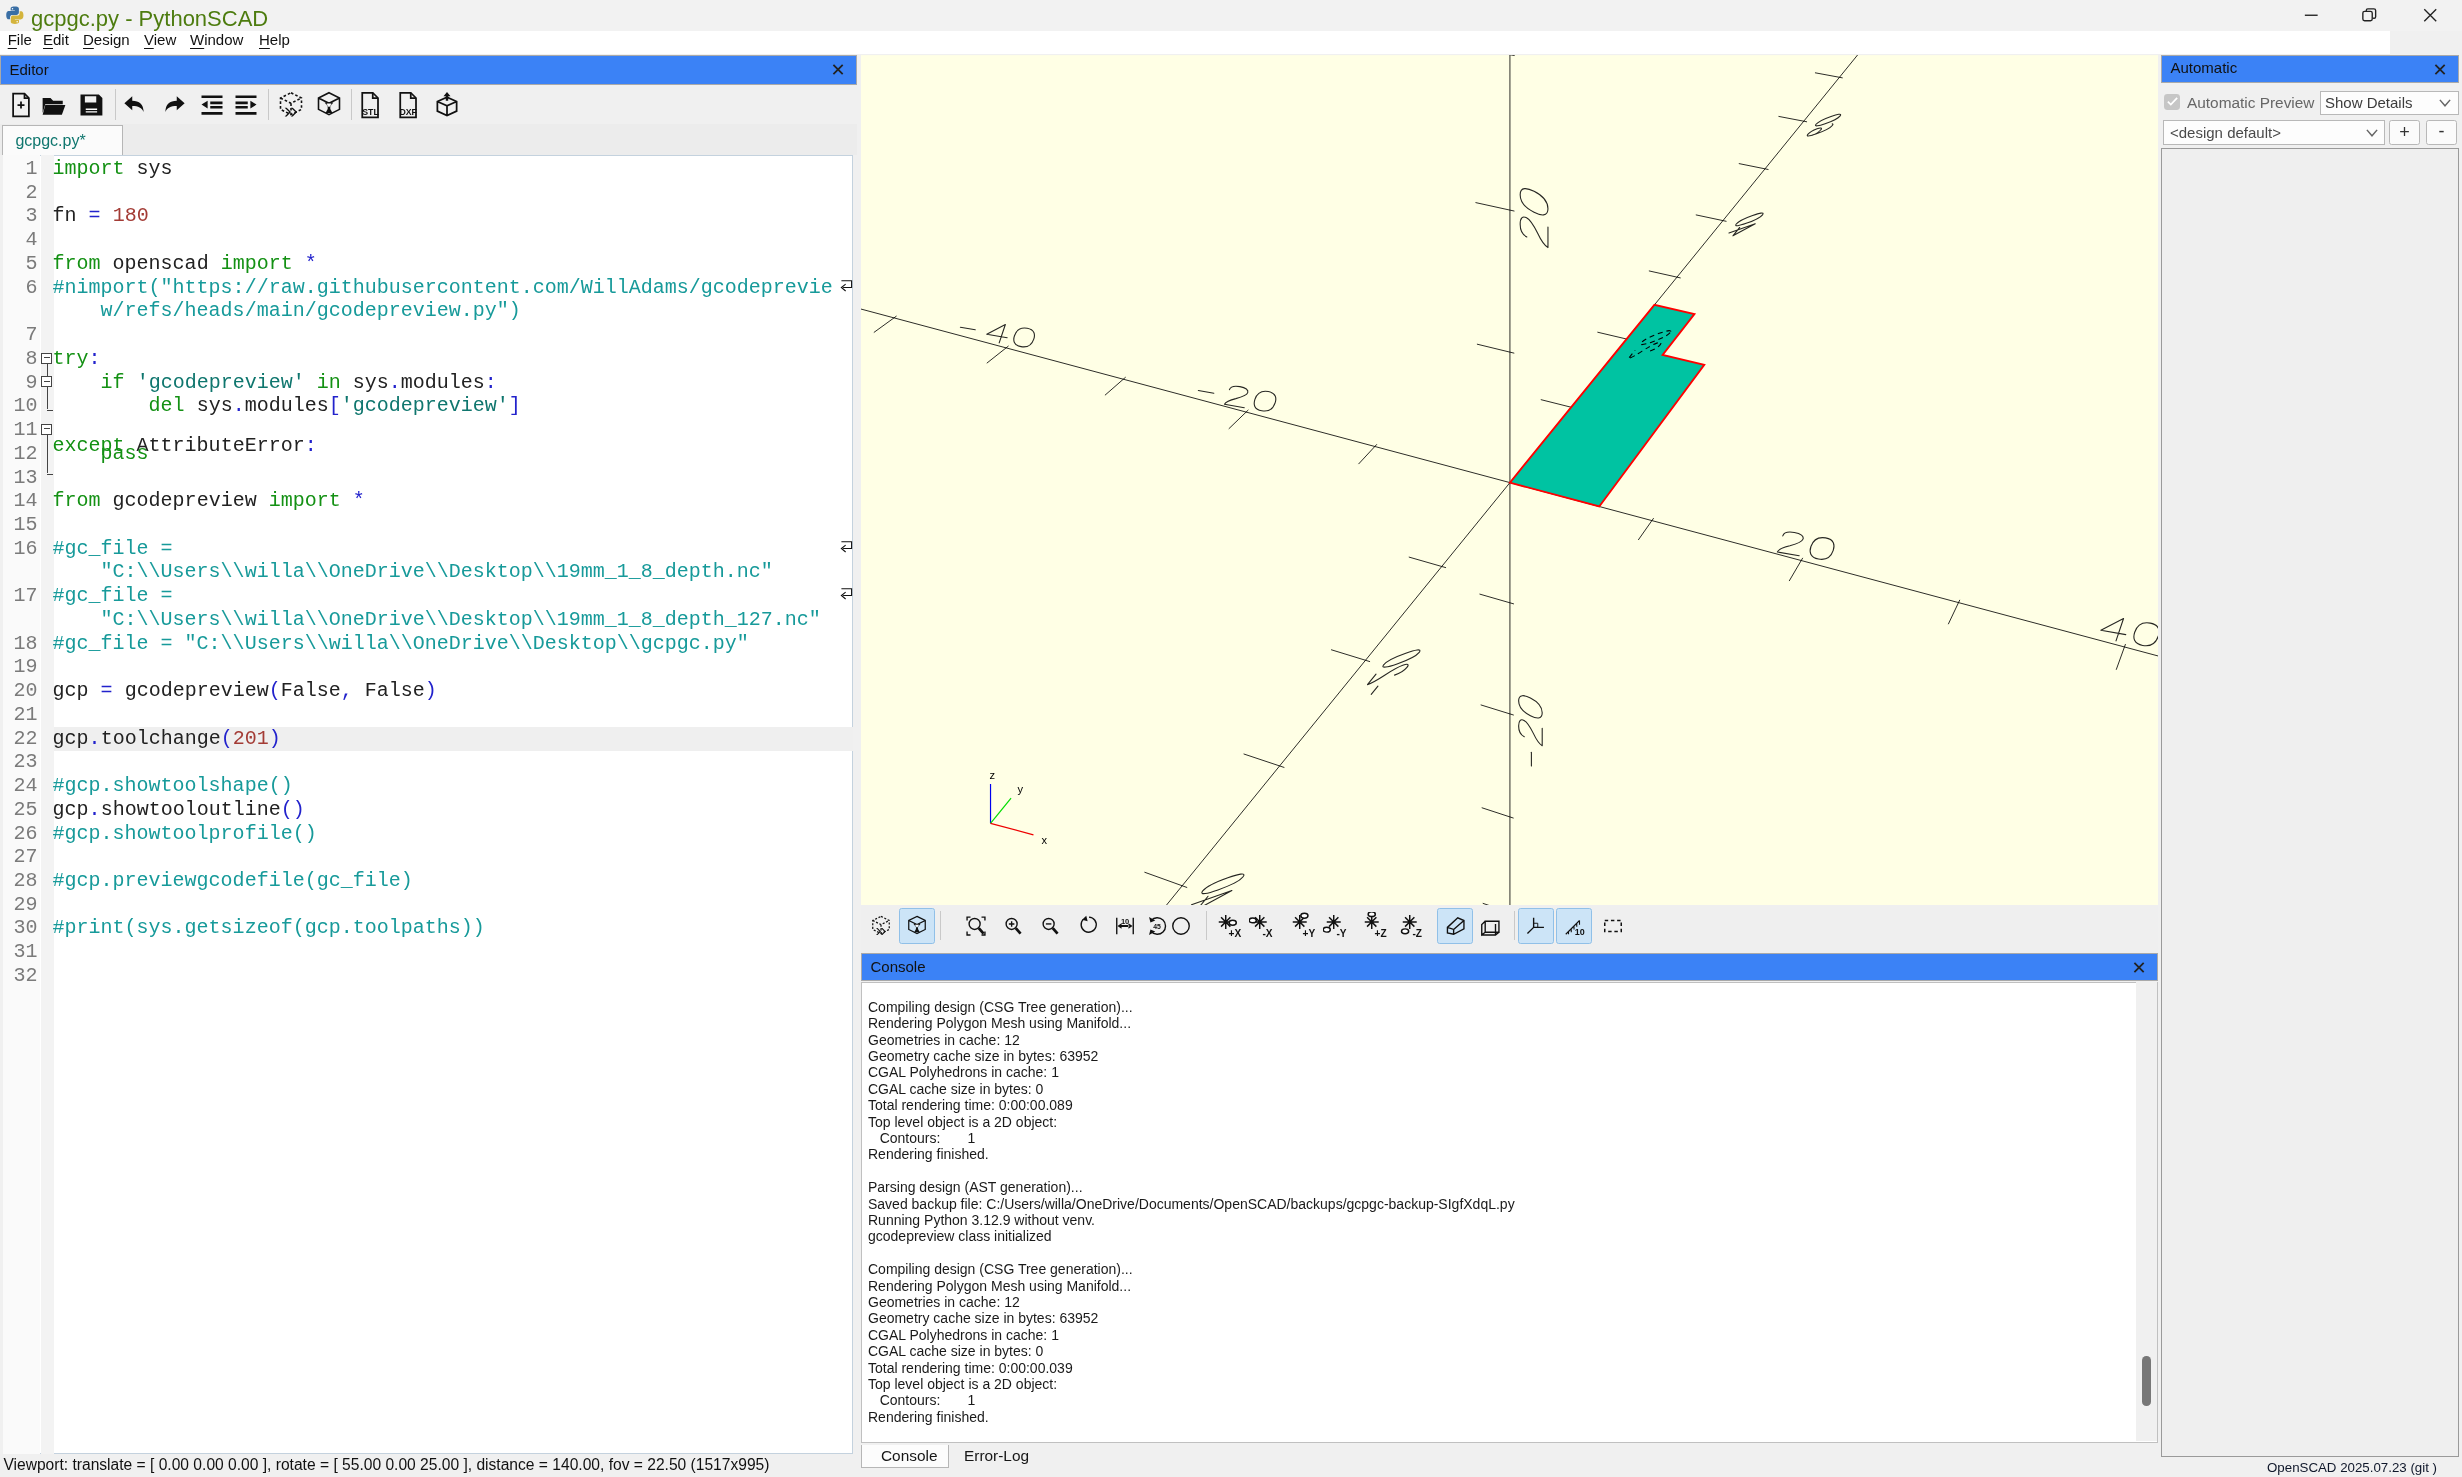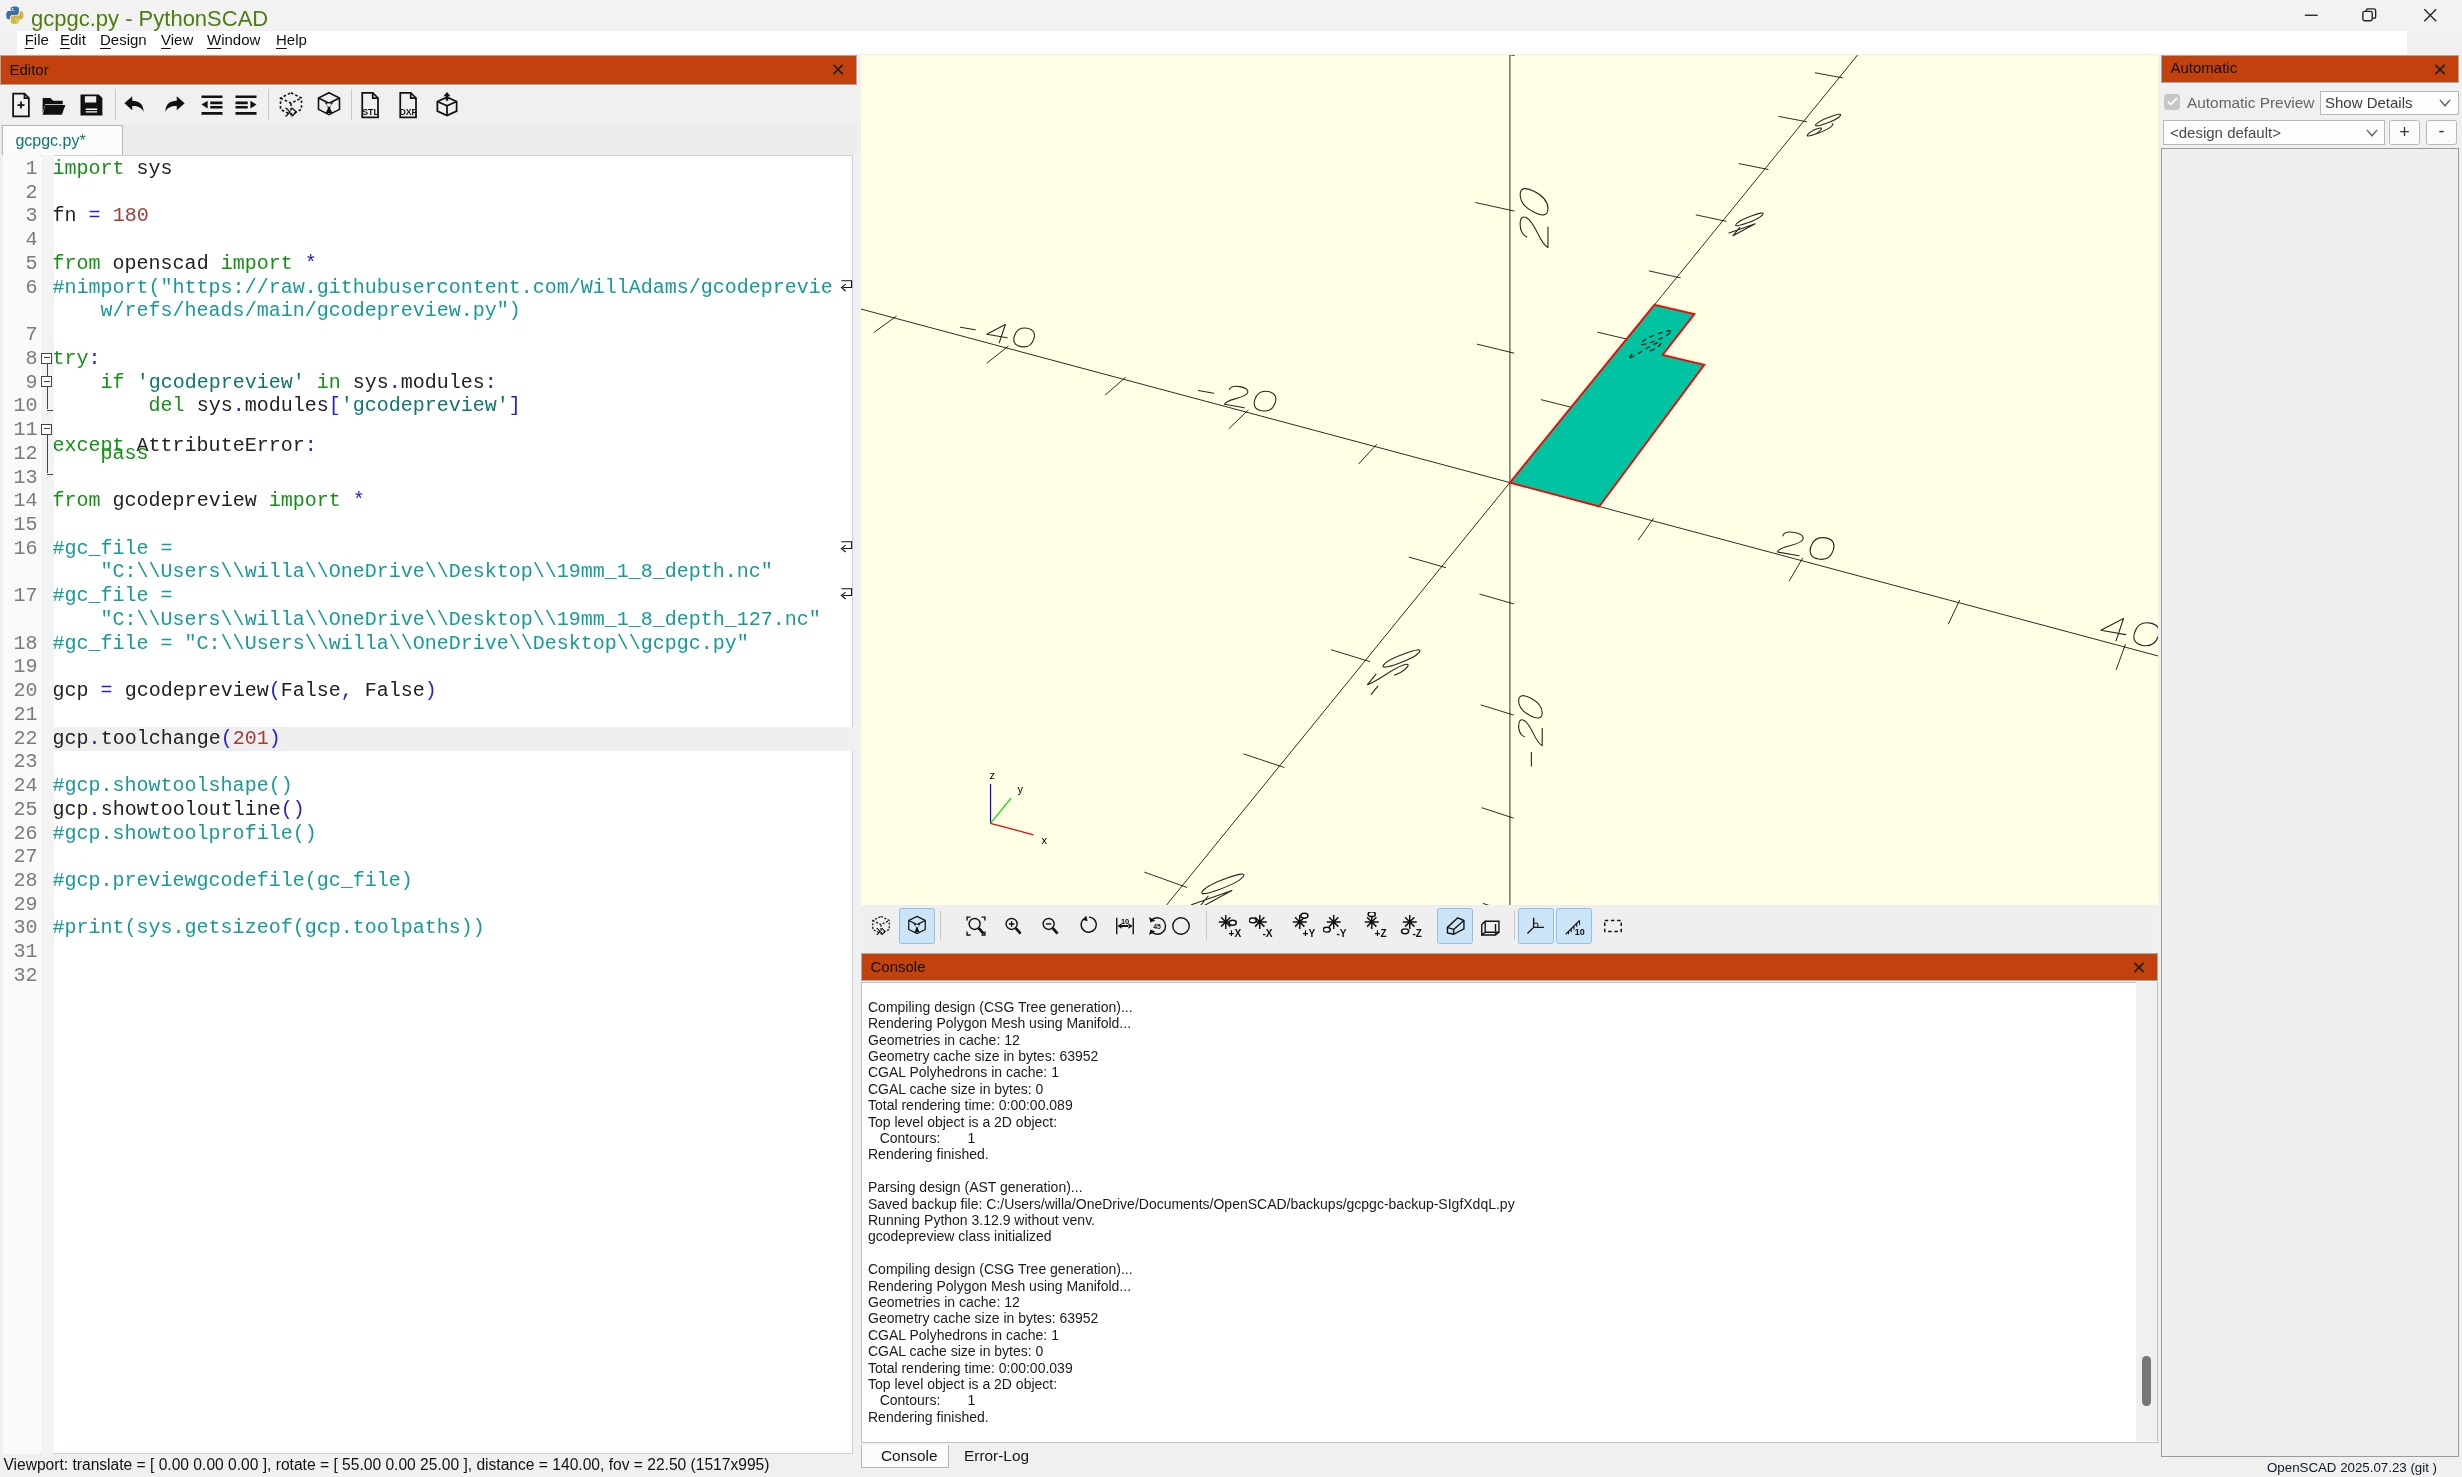--- a/index.html
+++ b/index.html
@@ -1,18 +1,18 @@
 <!DOCTYPE html>
 <html style="font-size:13.7px"><head><meta charset="utf-8"><style>
 *{margin:0;padding:0;box-sizing:border-box}
 html,body{width:2462px;height:1477px;overflow:hidden;background:#f0f0f0;
  font-family:"Liberation Sans",sans-serif;position:relative}
 .abs{position:absolute}
 svg{display:block}
-.hdr{position:absolute;background:#c2410c;border:0.9px solid #a9a9a9;
+.hdr{position:absolute;background:#3b82f6;border:0.9px solid #a9a9a9;
  font-size:15px;color:#111}
 .hdr span{position:absolute;left:8.5px;top:5.1px}
 .hdr .x{left:auto;right:10.3px;top:3.4px;font-size:18px;color:#222}
 
 .menu i{font-style:normal;position:absolute;top:0}
 .menu u{text-decoration:underline;text-underline-offset:2.6px}
 .gut{left:0;width:35px;text-align:right;color:#7b7b7b;font-family:"Liberation Mono",monospace;font-size:20px;line-height:24px;white-space:pre}
 .code{left:50px;font-family:"Liberation Mono",monospace;font-size:20px;line-height:24px;white-space:pre}
 .code i{font-style:normal}
 .code i.k{color:#149114} .code i.c{color:#179a9a} .code i.s{color:#0f766e}
@@ -32,21 +32,21 @@
     <path stroke="#222" stroke-width="1.6" d="M1 8.5 H16"></path>
   </svg>
 <svg class="abs" style="left:2362px;top:7.7px" width="14.5" height="14.5" viewBox="0 0 17 17">
     <rect x="1" y="4" width="11" height="11" rx="2" fill="none" stroke="#222" stroke-width="1.6"></rect>
     <path fill="none" stroke="#222" stroke-width="1.6" d="M5 4 V2.8 A1.8 1.8 0 0 1 6.8 1 H14 A2 2 0 0 1 16 3 V10.2 A1.8 1.8 0 0 1 14.2 12 H13"></path>
   </svg>
 <svg class="abs" style="left:2423px;top:7.7px" width="14.5" height="14.5" viewBox="0 0 17 17">
     <path stroke="#222" stroke-width="1.6" d="M1.5 1.5 L15.5 15.5 M15.5 1.5 L1.5 15.5"></path>
   </svg>
 
-<div class="abs menu" style="left:17px;top:31px;width:2390px;height:23px;background:#fff;font-size:15px;color:#111;padding-top:2.6px">
+<div class="abs menu" style="left:0;top:31px;width:2390px;height:23px;background:#fff;font-size:15px;color:#111;padding-top:2.6px">
 <i style="left:7.7px"><u>F</u>ile</i>
     <i style="left:43px"><u>E</u>dit</i>
     <i style="left:83px"><u>D</u>esign</i>
 <i style="left:144px"><u>V</u>iew</i>
     <i style="left:190px"><u>W</u>indow</i>
     <i style="left:259px"><u>H</u>elp</i>
 </div>
 
 <div class="abs" style="left:0;top:54px;width:857px;height:1400px;background:#f0f0f0"></div>
 <div class="hdr" style="left:0;top:55px;width:857px;height:30px">

